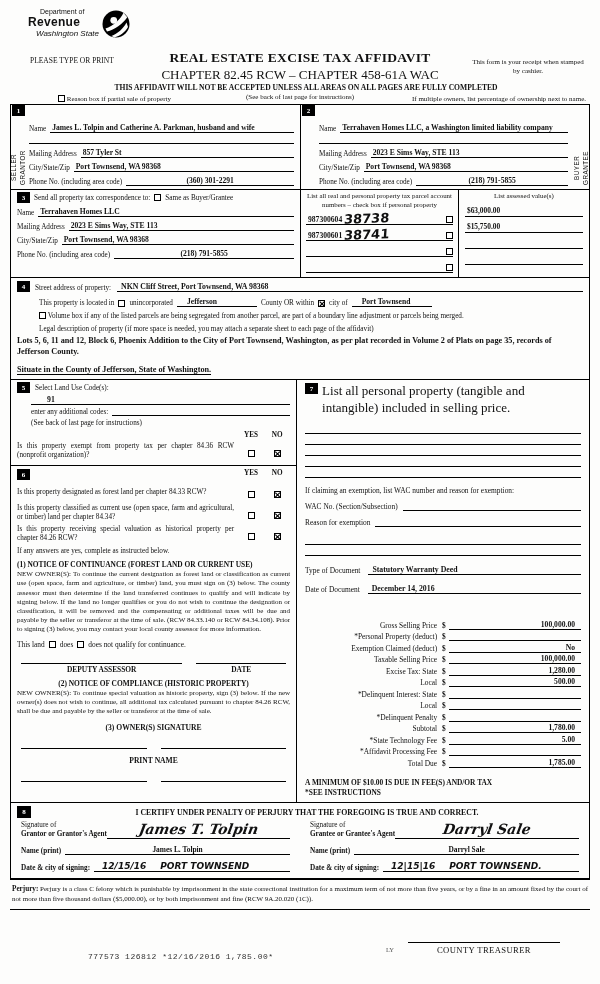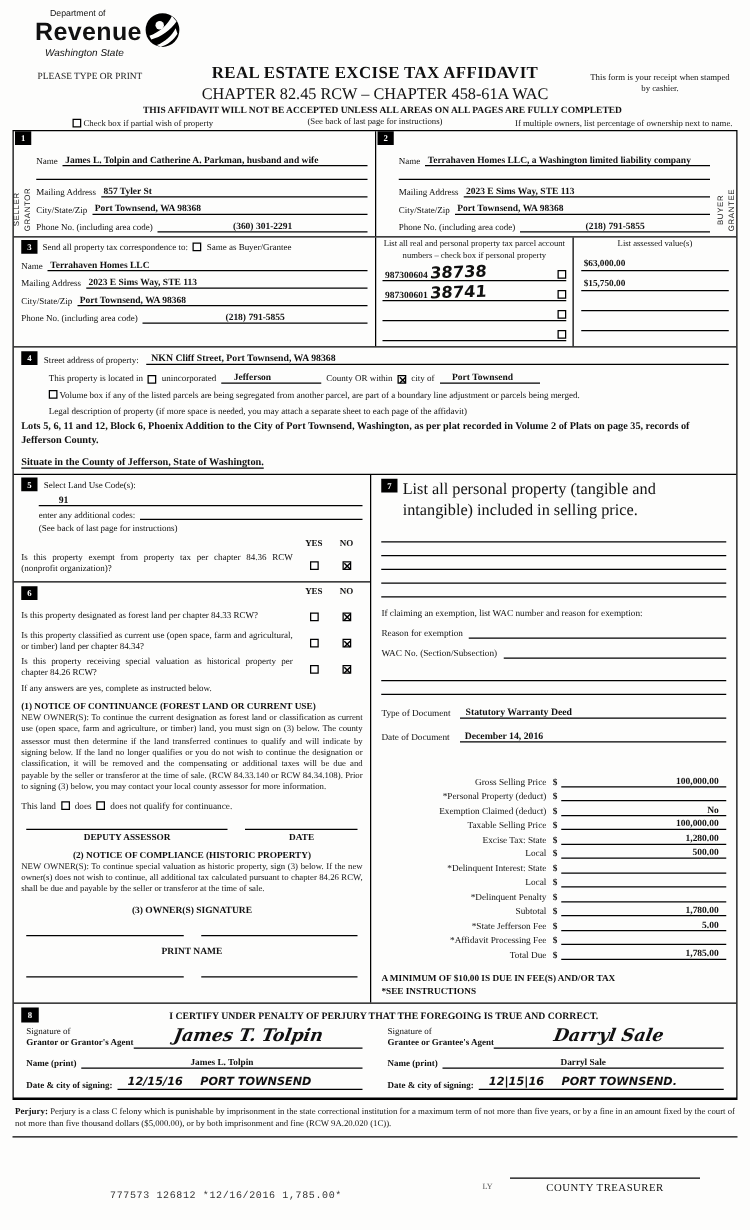--- a/index.html
+++ b/index.html
@@ -7,21 +7,21 @@
   .page {
     width:600px; height:984px; margin:0 auto; background:#fdfdfc;
     font-family:"Liberation Serif","DejaVu Serif",serif; color:#111;
     position:relative; overflow:hidden;
   }
   
   .hdr { position:relative; height:104px; }
   .logo { position:absolute; left:28px; top:8px; display:flex; align-items:flex-start; }
   .logo-txt { text-align:left; }
   .logo-small { font-size:7px; font-family:"Liberation Sans",sans-serif; margin-left:12px; }
-  .logo-big { font-size:20px; font-weight:bold; font-family:"Liberation Sans",sans-serif; letter-spacing:0.3px; }
+  .logo-big { font-size:12px; font-weight:bold; font-family:"Liberation Sans",sans-serif; letter-spacing:0.3px; }
   .logo-state { font-size:8px; font-style:italic; font-family:"Liberation Sans",sans-serif; margin-left:8px; }
   .logo-swirl { margin-left:2px; margin-top:1px; }
   .title-blk { text-align:center; padding-top:50px; line-height:1.25; }
   .title { font-size:13.5px; font-weight:bold; letter-spacing:0.3px; }
   .subtitle { font-size:13px;text-align:center; }
   .warning { font-size:7.6px; font-weight:bold;margin-left:12px; }
   .seeback { font-size:7px; }
   .please { position:absolute; left:30px; top:56px; font-size:7.5px; }
   .receipt-note { position:absolute; right:16px; top:58px; width:112px; font-size:7px; text-align:center; line-height:1.3; }
   .pre-row { position:absolute; left:0; right:0; bottom:1px; display:flex; font-size:7px; }
@@ -158,21 +158,21 @@
       <div class="title">REAL ESTATE EXCISE TAX AFFIDAVIT</div>
       <div class="subtitle">CHAPTER 82.45 RCW – CHAPTER 458-61A WAC</div>
       <div class="warning">THIS AFFIDAVIT WILL NOT BE ACCEPTED UNLESS ALL AREAS ON ALL PAGES ARE FULLY COMPLETED</div>
       <div class="seeback">(See back of last page for instructions)</div>
     </div>
     <div class="please">PLEASE TYPE OR PRINT</div>
     <div class="receipt-note">This form is your receipt when stamped by cashier.</div>
     <div class="pre-row">
       <div class="pre-left">
         <span class="cb" data-checked="false"></span>
-        <span>Check box if partial wish of property</span>
+        <span>Reason box if partial sale of property</span>
       </div>
       <div class="pre-right">If multiple owners, list percentage of ownership next to name.</div>
     </div>
   </div>
 
   <div class="formbox">
 
     <div class="r1">
       <div class="half">
         <div class="rail">
@@ -400,25 +400,25 @@
         </div>
         <div style="margin-top:6px">
           <div class="s7-line"></div>
           <div class="s7-line"></div>
           <div class="s7-line"></div>
           <div class="s7-line"></div>
           <div class="s7-line"></div>
         </div>
         <div class="lbl" style="margin-top:8px; font-size:7.4px">If claiming an exemption, list WAC number and reason for exemption:</div>
         <div class="wrow">
+          <span style="padding-right:5px">WAC No. (Section/Subsection)</span>
+          <span class="fval"></span>
+        </div>
+        <div class="wrow">
           <span style="padding-right:5px">Reason for exemption</span>
-          <span class="fval"></span>
-        </div>
-        <div class="wrow">
-          <span style="padding-right:5px">WAC No. (Section/Subsection)</span>
           <span class="fval"></span>
         </div>
         <div class="s7-line" style="margin-top:7px"></div>
         <div class="s7-line"></div>
 
         <div class="doc-row">
           <span style="padding-right:8px">Type of Document</span>
           <span class="fval">Statutory Warranty Deed</span>
         </div>
         <div class="doc-row">
@@ -471,21 +471,21 @@
               <span class="mlab">*Delinquent Penalty</span>
               <span class="mdollar">$</span>
               <span class="mline"></span>
             </div>
           <div class="mrow">
               <span class="mlab">Subtotal</span>
               <span class="mdollar">$</span>
               <span class="mline">1,780.00</span>
             </div>
           <div class="mrow">
-              <span class="mlab">*State Jefferson Fee</span>
+              <span class="mlab">*State Technology Fee</span>
               <span class="mdollar">$</span>
               <span class="mline">5.00</span>
             </div>
           <div class="mrow">
               <span class="mlab">*Affidavit Processing Fee</span>
               <span class="mdollar">$</span>
               <span class="mline"></span>
             </div>
           <div class="mrow">
               <span class="mlab">Total Due</span>

